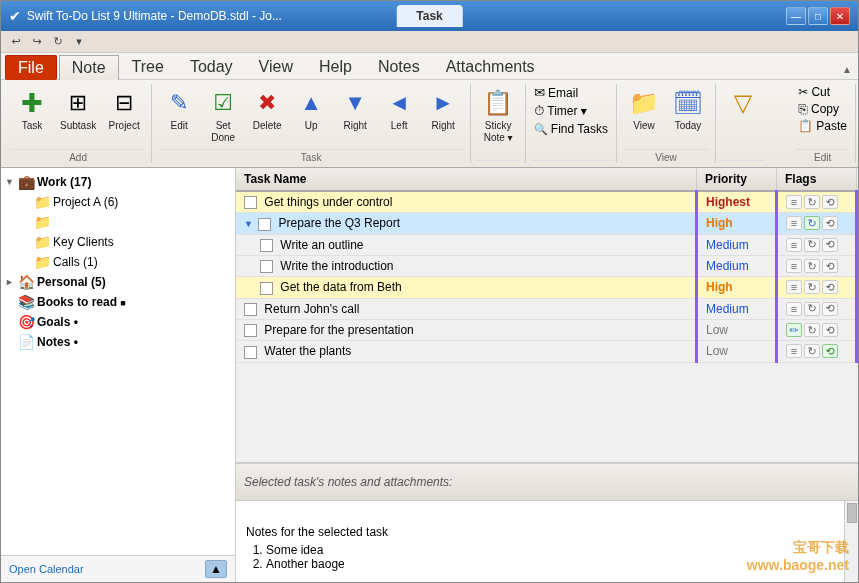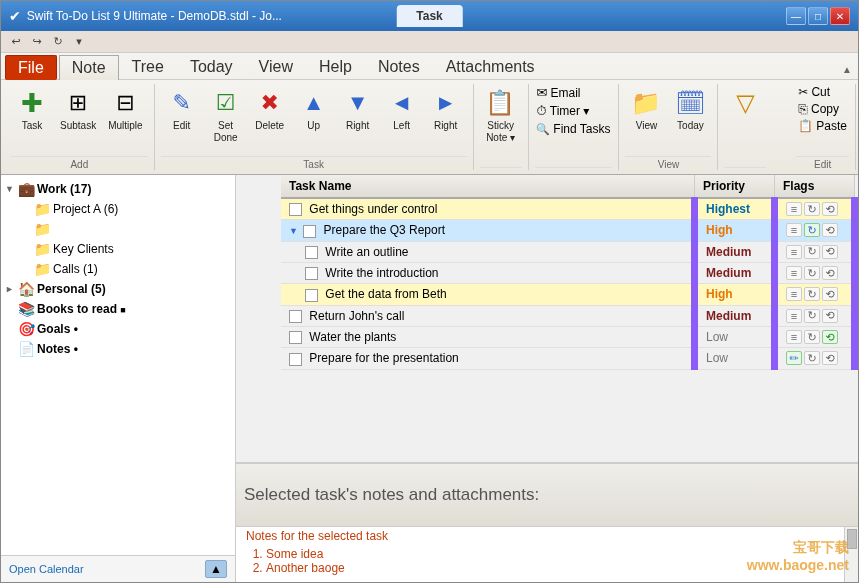--- a/index.html
+++ b/index.html
@@ -23,21 +23,21 @@
     
     .ribbon { background: linear-gradient(to bottom, #f5f3ef 0%, #ebe8e0 100%); border-bottom: 1px solid #aaa; flex-shrink: 0; }
     .ribbon-tabs { display: flex; align-items: flex-end; height: 26px; padding-left: 4px; }
     .ribbon-tab { padding: 3px 12px; font-size: 16px; cursor: pointer; border: 1px solid transparent; border-bottom: none; background: transparent; color: #333; }
     .ribbon-tab.active { background: linear-gradient(to bottom, #f5f3ef, #ebe8e0); border-color: #aaa; border-bottom-color: #ebe8e0; margin-bottom: -1px; z-index: 1; }
     .ribbon-tab:first-child { background: #cc3300; color: white; padding: 3px 12px; border-radius: 0; border-color: #aa2200; }
 
     .ribbon-content { display: flex; padding: 4px 2px 4px 4px; gap: 0; border-top: 1px solid #ccc; background: linear-gradient(to bottom, #f5f3ef, #ebe8e0); }
     .ribbon-group { display: flex; flex-direction: column; border-right: 1px solid #ccc; padding: 0 6px; position: relative; }
     .ribbon-group-buttons { display: flex; gap: 2px; align-items: flex-start; flex: 1; }
-    .ribbon-group-label { font-size: 10px; color: #666; text-align: center; padding: 2px 0 0 0; border-top: 1px solid #ddd; margin-top: 9px; }
+    .ribbon-group-label { font-size: 10px; color: #666; text-align: center; padding: 2px 0 0 0; border-top: 1px solid #ddd; margin-top: 2px; }
 
     .rib-btn { display: flex; flex-direction: column; align-items: center; cursor: pointer; padding: 2px 4px; border: 1px solid transparent; border-radius: 3px; min-width: 36px; }
     .rib-btn .icon { width: 32px; height: 32px; display: flex; align-items: center; justify-content: center; font-size: 20px; }
     .rib-btn .label { font-size: 10px; color: #222; text-align: center; line-height: 1.2; margin-top: 1px; }
 
     .rib-col { display: flex; flex-direction: column; gap: 1px; }
     .side-item { display: flex; align-items: center; gap: 3px; cursor: pointer; padding: 1px 2px; white-space: nowrap; }
 
     
     .main { display: flex; flex: 1; overflow: hidden; }
@@ -50,41 +50,41 @@
 
     .tree-item { display: flex; align-items: center; padding: 2px 4px; cursor: pointer; }
     .tree-item .arrow { width: 12px; font-size: 9px; color: #666; }
     .tree-item .node-icon { width: 20px; height: 16px; display: flex; align-items: center; justify-content: center; font-size: 14px; }
     .tree-item .node-label { flex: 1; font-size: 12px; }
     .tree-item.level-0 { font-weight: bold; }
     .tree-item.level-1 { padding-left: 20px; }
 
     
     .task-area { flex: 1; display: flex; flex-direction: column; overflow: hidden; }
-    .task-table-area { flex: 1; overflow-y: auto; margin-left: 45px; }
+    .task-table-area { flex: 1; overflow-y: auto; }
     .task-table { width: 100%; border-collapse: collapse; }
     .task-table th { background: linear-gradient(to bottom, #f0eeea, #e0ddd5); border-bottom: 2px solid #aaa; border-right: 1px solid #ccc; padding: 4px 8px; text-align: left; font-size: 12px; font-weight: bold; position: sticky; top: 0; }
-    .task-table td { border-bottom: 1px solid #e0e0e0; border-right: 7px solid #8b5cf6; padding: 3px 8px; font-size: 12px; }
+    .task-table td { border-bottom: 1px solid #e0e0e0; border-right: 3px solid #8b5cf6; padding: 3px 8px; font-size: 12px; }
     .task-row-highlight td { background: #fff8c0 !important; }
     .task-row-selected td { background: #cce8ff !important; }
-    .priority-highest { color: #0369a1; font-weight: bold; }
+    .priority-highest { color: #b91c1c; font-weight: bold; }
     .priority-high { color: #e67700; font-weight: bold; }
-    .priority-medium { color: #7f1d1d; font-weight: bold; }
+    .priority-medium { color: #1d4ed8; }
     .priority-low { color: #777; }
 
     .flags-cell { display: flex; align-items: center; gap: 2px; }
     .flag-icon { width: 16px; height: 14px; display: flex; align-items: center; justify-content: center; font-size: 11px; color: #666; border: 1px solid #ccc; background: #f8f8f8; border-radius: 2px; cursor: pointer; }
     .flag-icon.active { background: #e8f8e8; border-color: #88cc88; }
 
     .cb { width: 13px; height: 13px; border: 1px solid #999; background: white; display: inline-block; margin-right: 4px; vertical-align: middle; flex-shrink: 0; }
 
     
     .notes-area { height: 120px; border-top: 2px solid #ccc; display: flex; flex-direction: column; flex-shrink: 0; }
-    .notes-header { background: linear-gradient(to bottom, #f0eeea, #e0ddd5); padding: 21px 8px; font-size: 17px; color: #555; border-bottom: 1px solid #ccc; flex-shrink: 0; }
-    .notes-content { flex: 1; padding: 2px 10px; font-size: 12px; color: #c2410c; background: white; overflow-y: auto; }
+    .notes-header { background: linear-gradient(to bottom, #f0eeea, #e0ddd5); padding: 11px 8px; font-size: 12px; color: #555; border-bottom: 1px solid #ccc; flex-shrink: 0; font-style: italic; }
+    .notes-content { flex: 1; padding: 24px 10px; font-size: 12px; color: #000000; background: white; overflow-y: auto; }
     .notes-content ol { padding-left: 20px; }
 
     
     ::-webkit-scrollbar { width: 14px; }
     ::-webkit-scrollbar-track { background: #f0f0f0; }
     ::-webkit-scrollbar-thumb { background: #c0c0c0; border: 2px solid #f0f0f0; }
 
     .watermark { position: absolute; bottom: 10px; right: 10px; color: #e8a030; font-size: 18px; font-weight: bold; opacity: 0.7; pointer-events: none; }
   </style>
 </head>
@@ -134,21 +134,21 @@
           <div class="rib-btn">
             <div class="icon" style="color:#2a8a2a;font-size:26px;">✚</div>
             <div class="label">Task</div>
           </div>
           <div class="rib-btn">
             <div class="icon" style="font-size:22px;">⊞</div>
             <div class="label">Subtask</div>
           </div>
           <div class="rib-btn">
             <div class="icon" style="font-size:22px;">⊟</div>
-            <div class="label">Multiple</div>
+            <div class="label">Project</div>
           </div>
         </div>
         <div class="ribbon-group-label">Add</div>
       </div>
 
       <div class="ribbon-group">
         <div class="ribbon-group-buttons">
           <div class="rib-btn">
             <div class="icon" style="font-size:22px;color:#3366cc;">✎</div>
             <div class="label">Edit</div>
@@ -418,43 +418,43 @@
                   <div class="flag-icon">≡</div>
                   <div class="flag-icon">↻</div>
                   <div class="flag-icon">⟲</div>
                 </div>
               </td>
             </tr>
 
             <tr>
               <td>
                 <span class="cb"></span>
+                <span>Prepare for the presentation</span>
+              </td>
+              <td><span class="priority-low">Low</span></td>
+              <td>
+                <div class="flags-cell">
+                  <div class="flag-icon active" style="color:#2266cc;">✏</div>
+                  <div class="flag-icon">↻</div>
+                  <div class="flag-icon">⟲</div>
+                </div>
+              </td>
+            </tr>
+
+            <tr>
+              <td>
+                <span class="cb"></span>
                 <span>Water the plants</span>
               </td>
               <td><span class="priority-low">Low</span></td>
               <td>
                 <div class="flags-cell">
                   <div class="flag-icon">≡</div>
                   <div class="flag-icon">↻</div>
                   <div class="flag-icon active" style="color:#2a8a2a;">⟲</div>
-                </div>
-              </td>
-            </tr>
-
-            <tr>
-              <td>
-                <span class="cb"></span>
-                <span>Prepare for the presentation</span>
-              </td>
-              <td><span class="priority-low">Low</span></td>
-              <td>
-                <div class="flags-cell">
-                  <div class="flag-icon active" style="color:#2266cc;">✏</div>
-                  <div class="flag-icon">↻</div>
-                  <div class="flag-icon">⟲</div>
                 </div>
               </td>
             </tr>
           </tbody>
         </table>
       </div>
 
       <div class="notes-area">
         <div class="notes-header">Selected task's notes and attachments:</div>
         <div style="display:flex;flex:1;overflow:hidden;">

